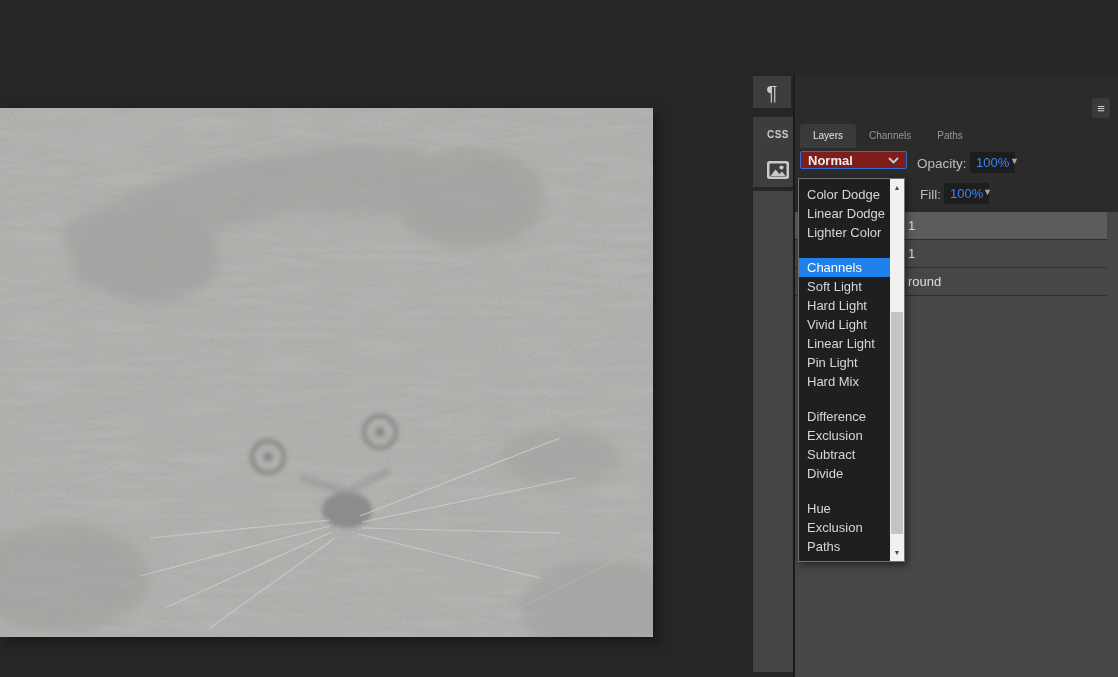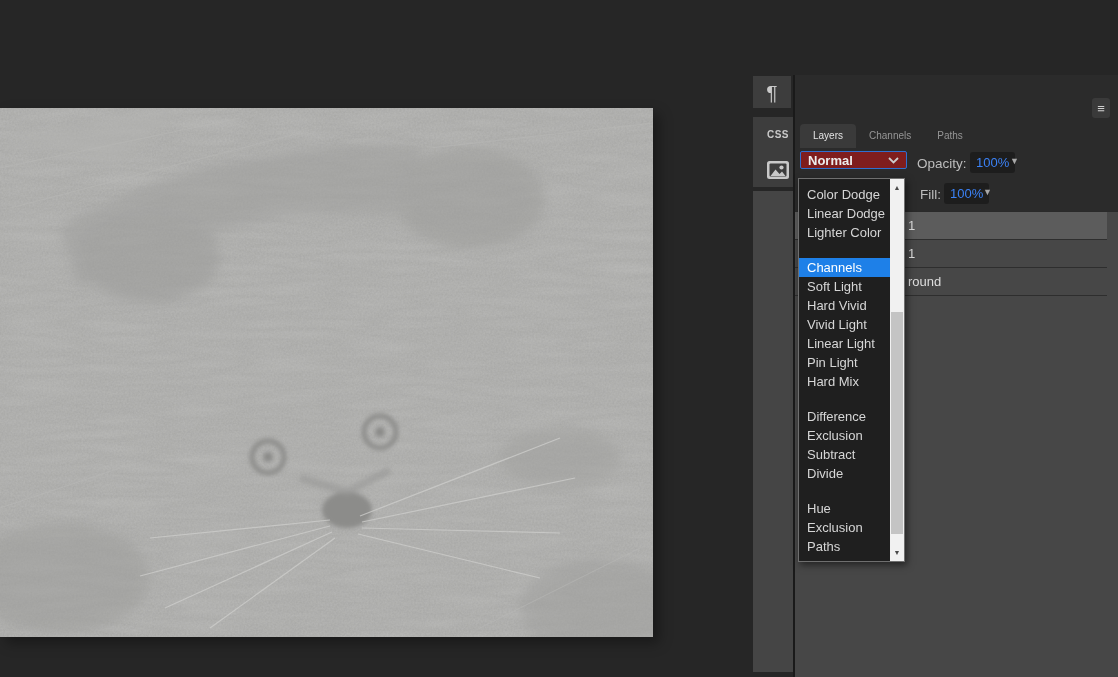--- a/index.html
+++ b/index.html
@@ -227,21 +227,21 @@
 <div class="popup">
   <div class="dd-list">
     <div class="dd-group">
       <div class="dd-item">Color Dodge</div>
       <div class="dd-item">Linear Dodge</div>
       <div class="dd-item">Lighter Color</div>
     </div>
     <div class="dd-group">
       <div class="dd-item hl">Channels</div>
       <div class="dd-item">Soft Light</div>
-      <div class="dd-item">Hard Vivid</div>
+      <div class="dd-item">Hard Light</div>
       <div class="dd-item">Vivid Light</div>
       <div class="dd-item">Linear Light</div>
       <div class="dd-item">Pin Light</div>
       <div class="dd-item">Hard Mix</div>
     </div>
     <div class="dd-group">
       <div class="dd-item">Difference</div>
       <div class="dd-item">Exclusion</div>
       <div class="dd-item">Subtract</div>
       <div class="dd-item">Divide</div>

